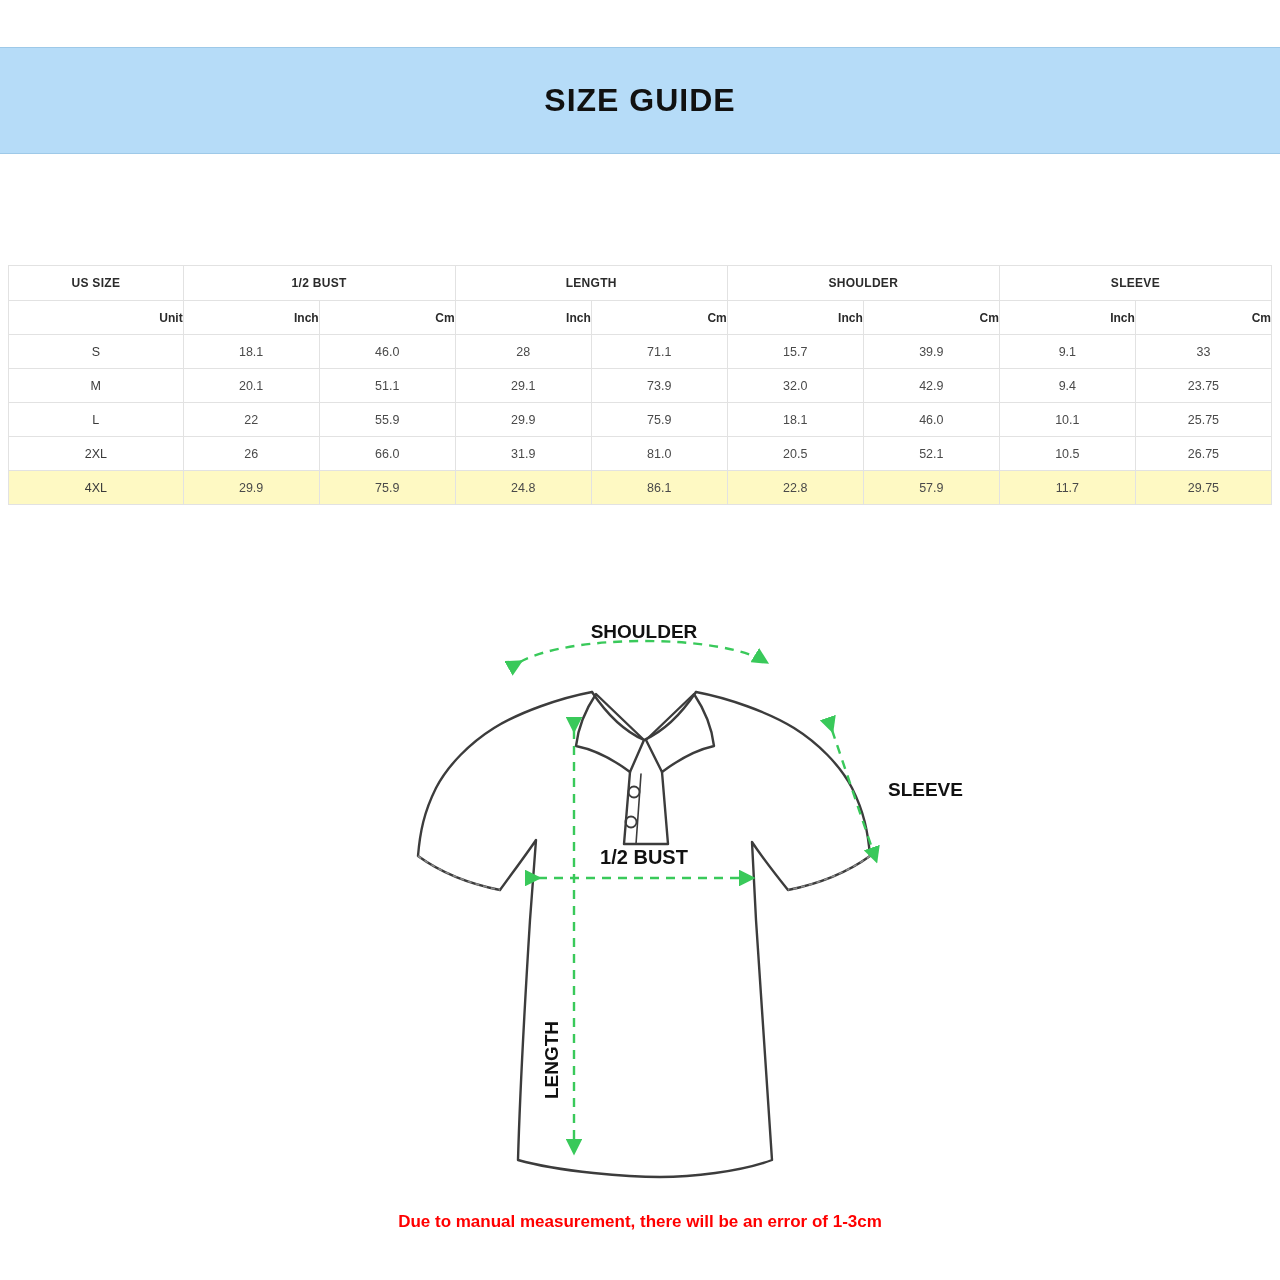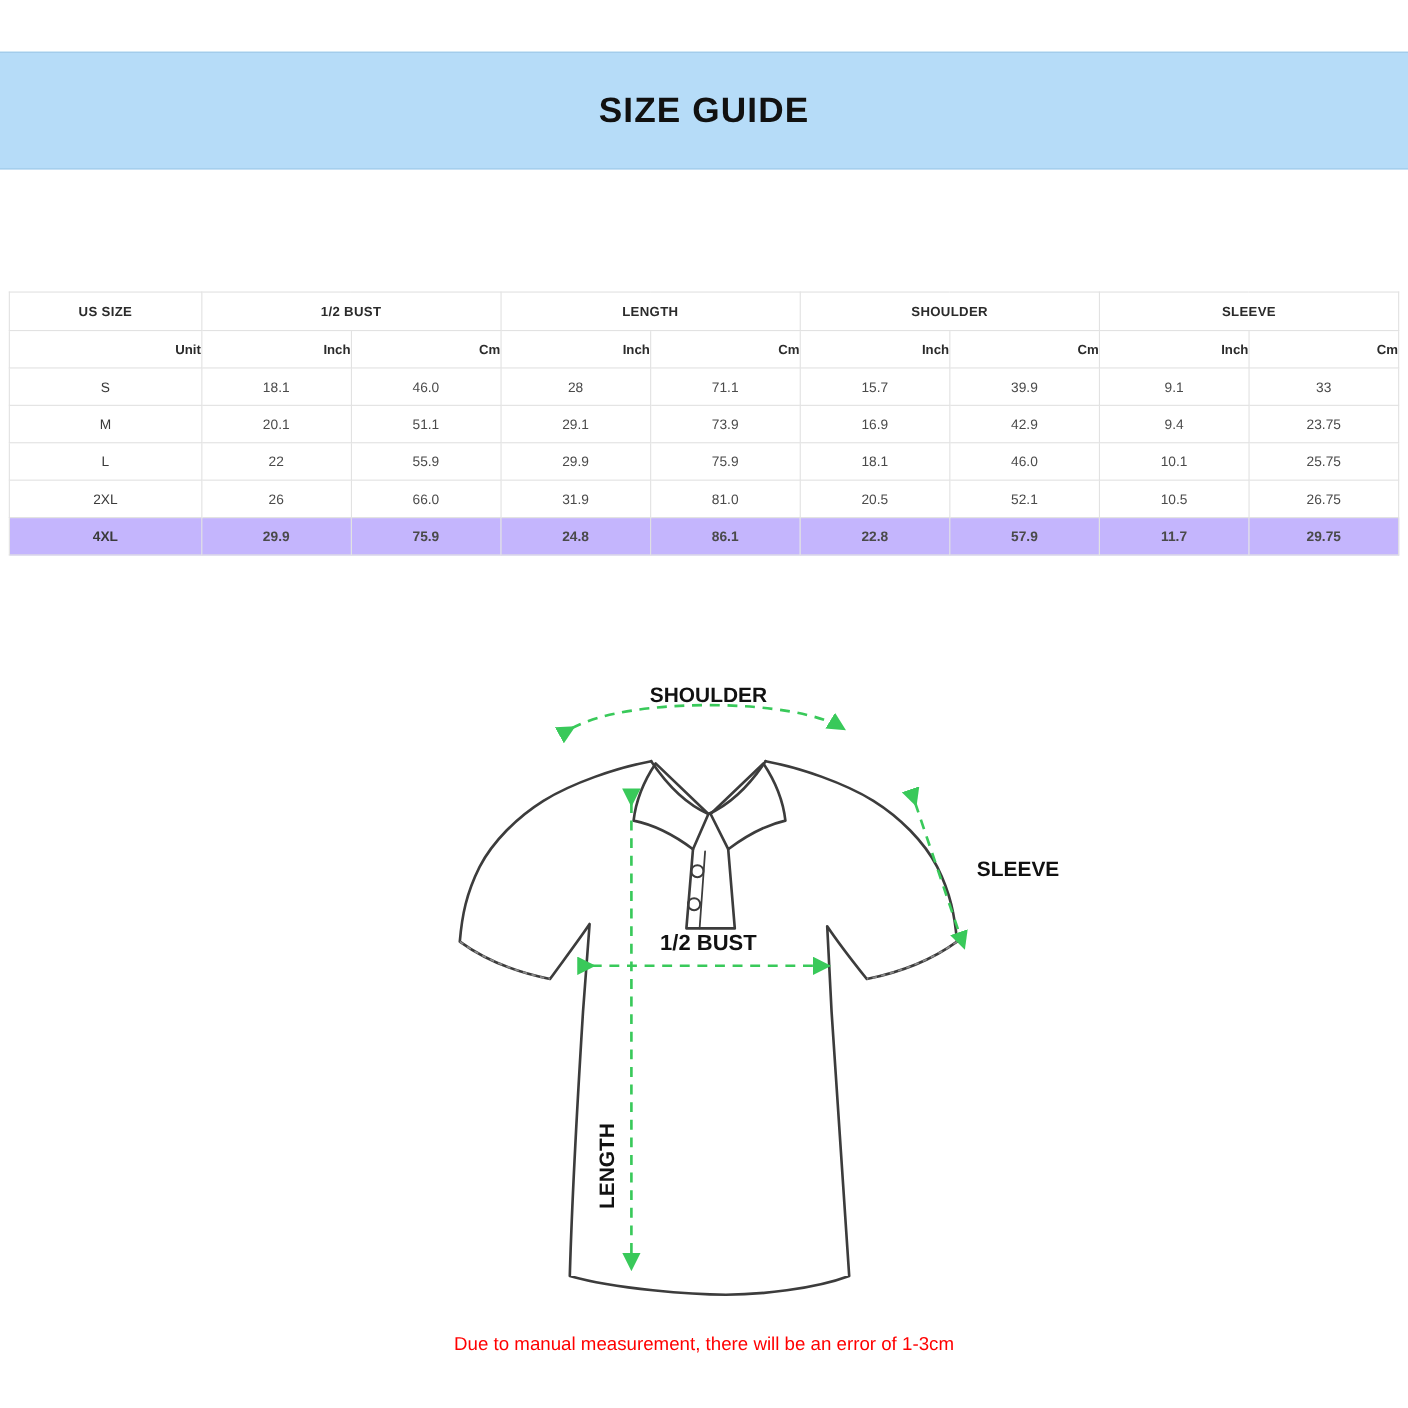--- a/index.html
+++ b/index.html
@@ -72,42 +72,41 @@
     text-align: right;
   }
   table.size-table tbody td {
     font-size: 12.5px;
     color: #4a4a4a;
   }
   table.size-table tbody td.size-cell {
     color: #3a3a3a;
   }
   table.size-table tbody tr.alt td {
-    background: #c4b5fd;
-    font-weight: bold;
+    background: #fef9c3;
   }
   .col-size { width: 13.8%; }
   .col-num  { width: 10.75%; }
 
   
   .illustration {
     position: absolute;
     left: 0; top: 620px;
     width: 1280px; height: 600px;
   }
   .illustration svg { display: block; }
 
   .note {
     position: absolute;
     left: 0; top: 1212px;
     width: 1280px;
     text-align: center;
     color: #ff0000;
     font-size: 17px;
-    font-weight: normal;
+    font-weight: bold;
     font-family: "Liberation Sans", sans-serif;
   }
 </style>
 </head>
 <body>
 
 <div id="page">
 
   <div class="header-band">
     <div class="header-title">SIZE GUIDE</div>
@@ -146,21 +145,21 @@
           <td>39.9</td>
           <td>9.1</td>
           <td>33</td>
         </tr>
         <tr>
           <td class="size-cell">M</td>
           <td>20.1</td>
           <td>51.1</td>
           <td>29.1</td>
           <td>73.9</td>
-          <td>16.9</td>
+          <td>32.0</td>
           <td>42.9</td>
           <td>9.4</td>
           <td>23.75</td>
         </tr>
         <tr>
           <td class="size-cell">L</td>
           <td>22</td>
           <td>55.9</td>
           <td>29.9</td>
           <td>75.9</td>

